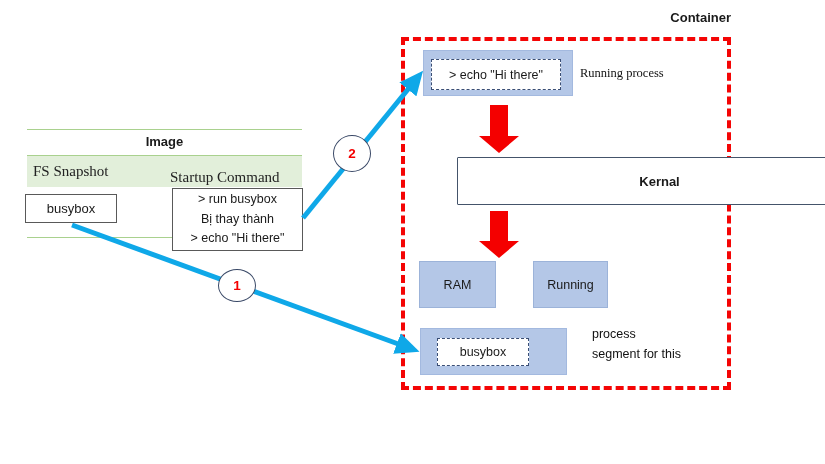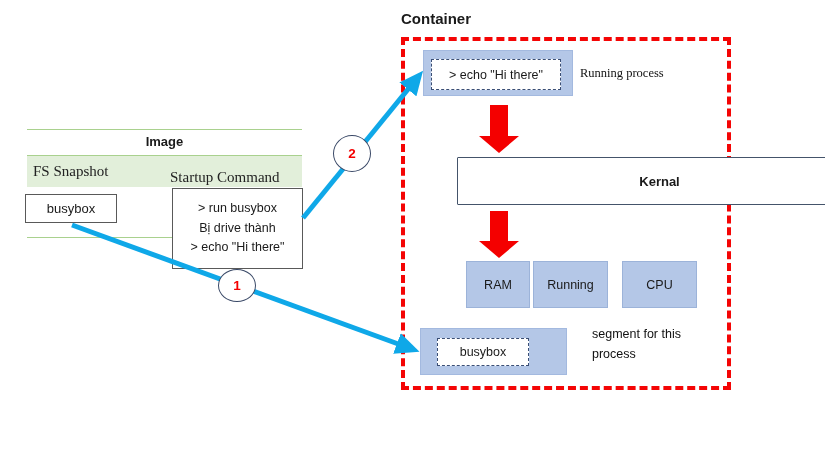--- a/index.html
+++ b/index.html
@@ -22,21 +22,21 @@
     position:absolute; background:#fff; border:1.5px solid #595959;
     font-size:13px; text-align:center;
   }
   .cmd-lines { line-height:19.5px; font-size:12.5px; }
 
   
   .container-border {
     position:absolute; left:401px; top:37px; width:330px; height:353px;
     border:4px dashed #F40505;
   }
-  .title { font-weight:bold; font-size:15px; text-align:left; }
+  .title { font-weight:bold; font-size:13px; text-align:right; }
 
   .blue-box { position:absolute; background:#B4C7E7; border:1px solid #A3B9DF; }
   .inner-dashed {
     position:absolute; background:#fff; border:1px dashed #3A4E75;
     font-size:12.5px; display:flex; align-items:center; justify-content:center;
   }
   .side-label { position:absolute; font-size:12.5px; color:#111; }
   .side-label .line { display:block; line-height:20px; }
 
   .kernel-box {
@@ -74,52 +74,51 @@
   <div class="green-line" style="top:129px"></div>
   <div class="abs center tbl-title" style="left:27px; top:131px; width:275px; height:20px">Image</div>
   <div class="green-line" style="top:155px"></div>
   <div class="green-band" style="top:156px; height:31px"></div>
   <div class="abs vcenter tbl-col" style="left:33px; top:156px; height:31px">FS Snapshot</div>
   <div class="abs vcenter tbl-col" style="left:170px; top:156px; height:43px">Startup Command</div>
   <div class="green-line" style="top:237px"></div>
 
   <div class="plain-box center" style="left:25px; top:194px; width:92px; height:29px">busybox</div>
 
-  <div class="plain-box cmd-lines center" style="left:172px; top:188px; width:131px; height:81px; flex-direction:column">
+  <div class="plain-box cmd-lines center" style="left:172px; top:188px; width:131px; height:63px; flex-direction:column">
     <span>&gt; run busybox</span>
-    <span>Bị drive thành</span>
+    <span>Bị thay thành</span>
     <span>&gt; echo "Hi there"</span>
   </div>
 
   <div class="abs title" style="left:401px; top:10px; width:330px">Container</div>
   <div class="container-border"></div>
 
   <div class="blue-box" style="left:423px; top:50px; width:150px; height:46px">
     <div class="inner-dashed" style="left:7px; top:8px; width:130px; height:31px">&gt; echo "Hi there"</div>
   </div>
   <div class="side-label vcenter" style="left:580px; top:50px; height:46px">Running process</div>
 
   <div class="red-stem" style="left:490px; top:105px; height:32px"></div>
   <div class="red-head" style="left:479px; top:136px"></div>
 
   <div class="kernel-box center">Kernal</div>
 
   <div class="red-stem" style="left:490px; top:211px; height:31px"></div>
   <div class="red-head" style="left:479px; top:241px"></div>
 
-  <div class="res-box center" style="left:466px; width:64px">RAM</div>
+  <div class="res-box center" style="left:419px; width:77px">RAM</div>
   <div class="res-box center" style="left:533px; width:75px">Running</div>
-  <div class="res-box center" style="left:622px; width:75px">CPU</div>
 
   <div class="blue-box" style="left:420px; top:328px; width:147px; height:47px">
     <div class="inner-dashed" style="left:16px; top:9px; width:92px; height:28px">busybox</div>
   </div>
   <div class="side-label" style="left:592px; top:324px">
+    <span class="line">process</span>
     <span class="line">segment for this</span>
-    <span class="line">process</span>
   </div>
 
   <svg class="arrows" width="825" height="464" viewBox="0 0 825 464">
     <defs>
       <marker id="bluehead" markerUnits="userSpaceOnUse" markerWidth="24" markerHeight="22" refX="16" refY="11" orient="auto">
         <polygon points="0,0 24,11 0,22" fill="#0FA8E8"></polygon>
       </marker>
     </defs>
     <line x1="72" y1="225" x2="412" y2="349" stroke="#0FA8E8" stroke-width="5" marker-end="url(#bluehead)"></line>
     <line x1="303" y1="218" x2="418" y2="77" stroke="#0FA8E8" stroke-width="5" marker-end="url(#bluehead)"></line>

